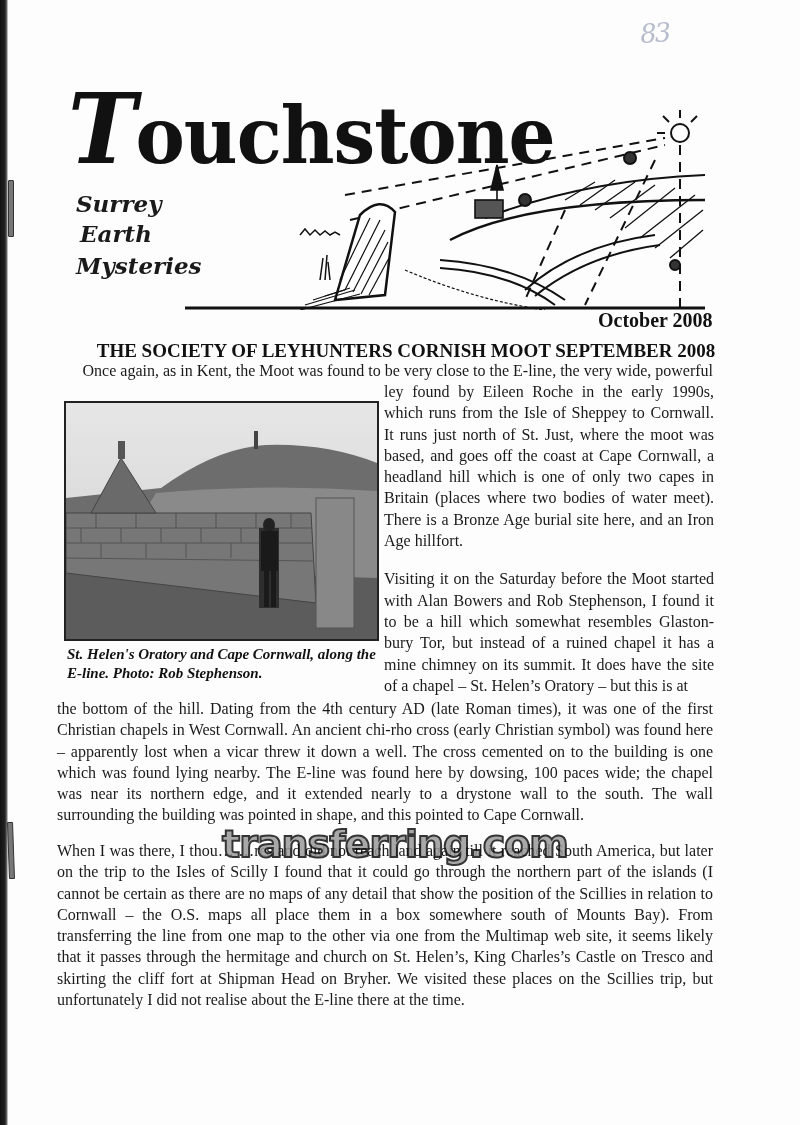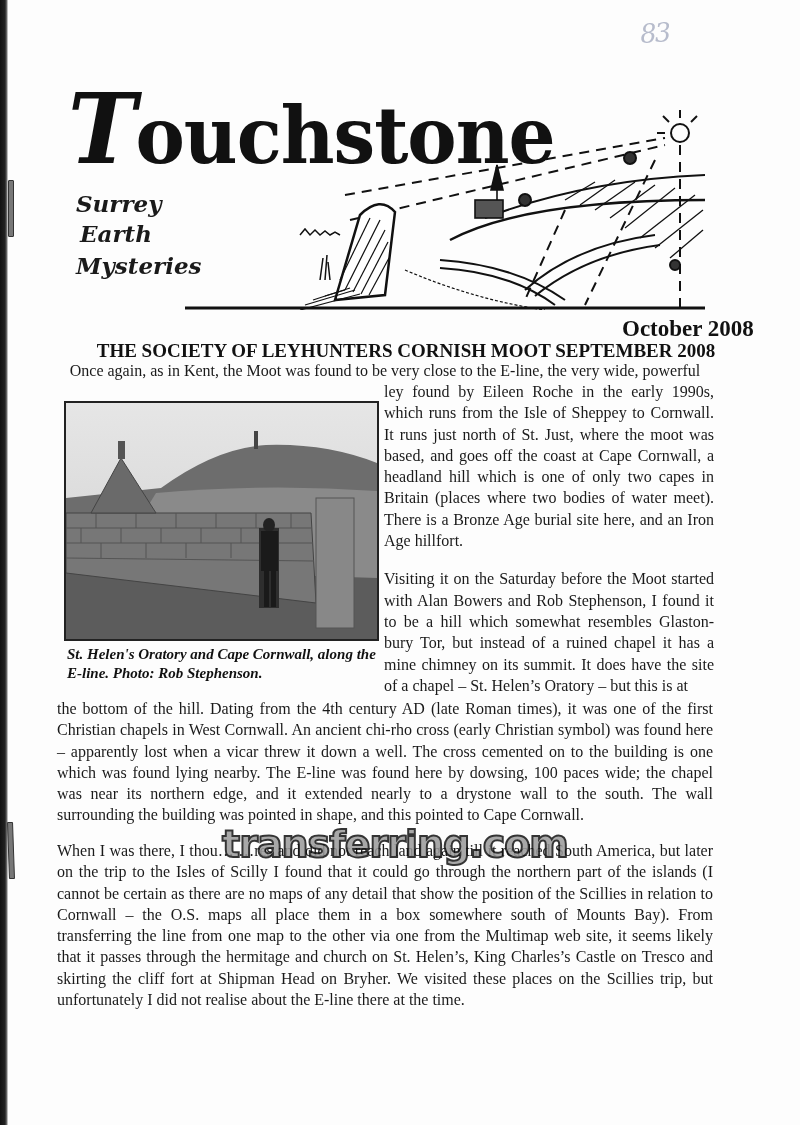--- a/index.html
+++ b/index.html
@@ -30,28 +30,28 @@
   .mast-title .cap { font-size: 92px; font-style: italic; }
   .mast-sub {
     position: absolute; left: 16px; font-family: "DejaVu Serif", serif;
     font-size: 23px; font-style: italic; font-weight: bold; color: #1a1a1a;
   }
   .mast-sub.l1 { top: 115px; }
   .mast-sub.l2 { top: 145px; left: 20px; }
   .mast-sub.l3 { top: 177px; }
   .mast-art { position: absolute; left: 125px; top: 25px; width: 520px; height: 210px; }
   .issue-date {
-    position: absolute; left: 598px; top: 316px; font-size: 23px; font-weight: bold; color: #111; margin-left: 24px;
+    position: absolute; left: 598px; top: 309px; font-size: 20px; font-weight: bold; color: #111;
   }
   .article-title {
     position: absolute; left: 0; width: 800px; top: 340px; text-align: center;
     font-size: 19px; font-weight: bold; color: #111; padding-left: 12px; box-sizing: border-box;
   }
   .body-text { font-size: 16px; line-height: 21.3px; color: #1a1a1a; margin: 0; text-align: justify; }
-  .intro { position: absolute; left: 57px; width: 656px; top: 360px; text-align: center; }
+  .intro { position: absolute; left: 57px; width: 656px; top: 360px; text-align: right; }
   .side-col { position: absolute; left: 384px; width: 330px; top: 381px; }
   .side-col p { text-align: justify; text-align-last: left; margin: 0; }
   .side-col p + p { margin-top: 17px; }
   .photo-figure { position: absolute; left: 56px; top: 393px; width: 318px; }
   .photo-frame {
     width: 315px; height: 240px; border: 2px solid #222; box-sizing: border-box;
     background: #d8d8d8; position: relative; overflow: hidden;
   }
   .photo-caption {
     margin-top: 4px; font-size: 15px; font-weight: bold; font-style: italic; line-height: 19px;

